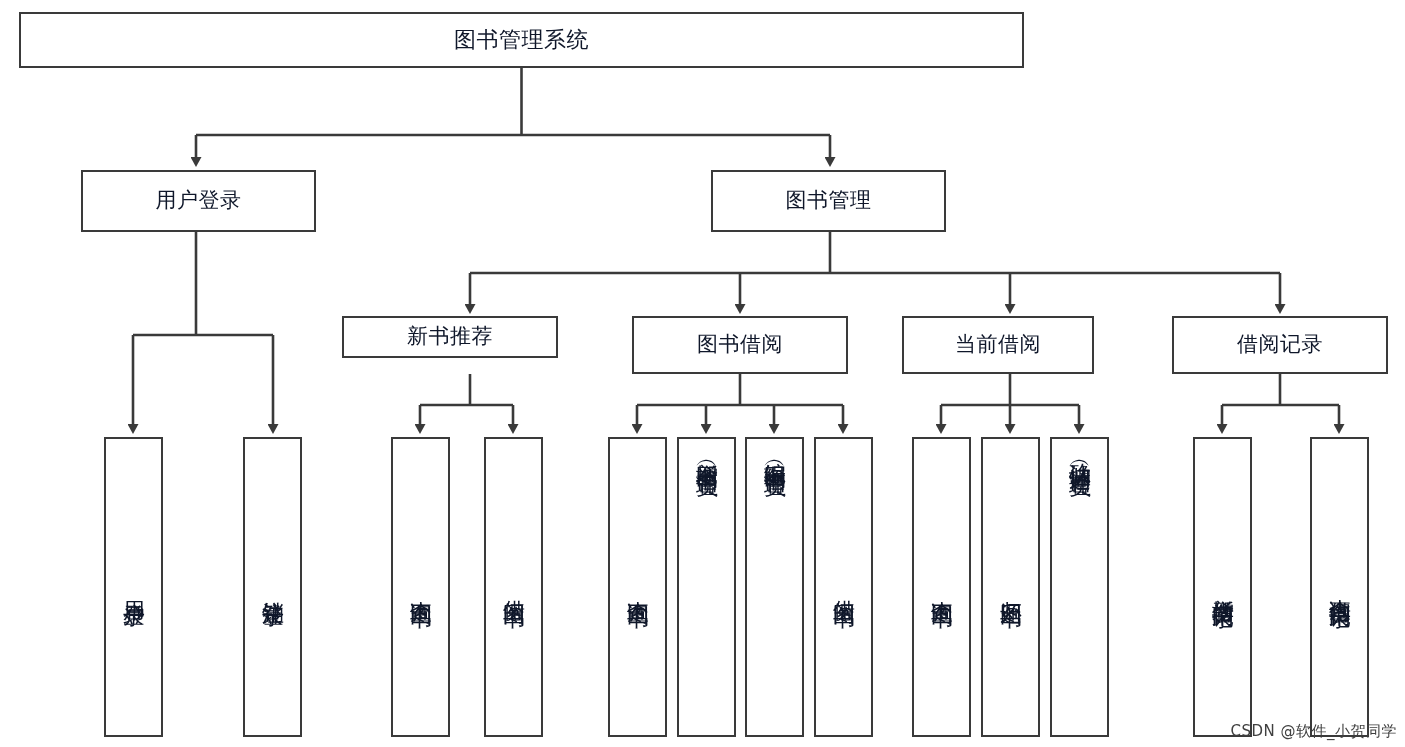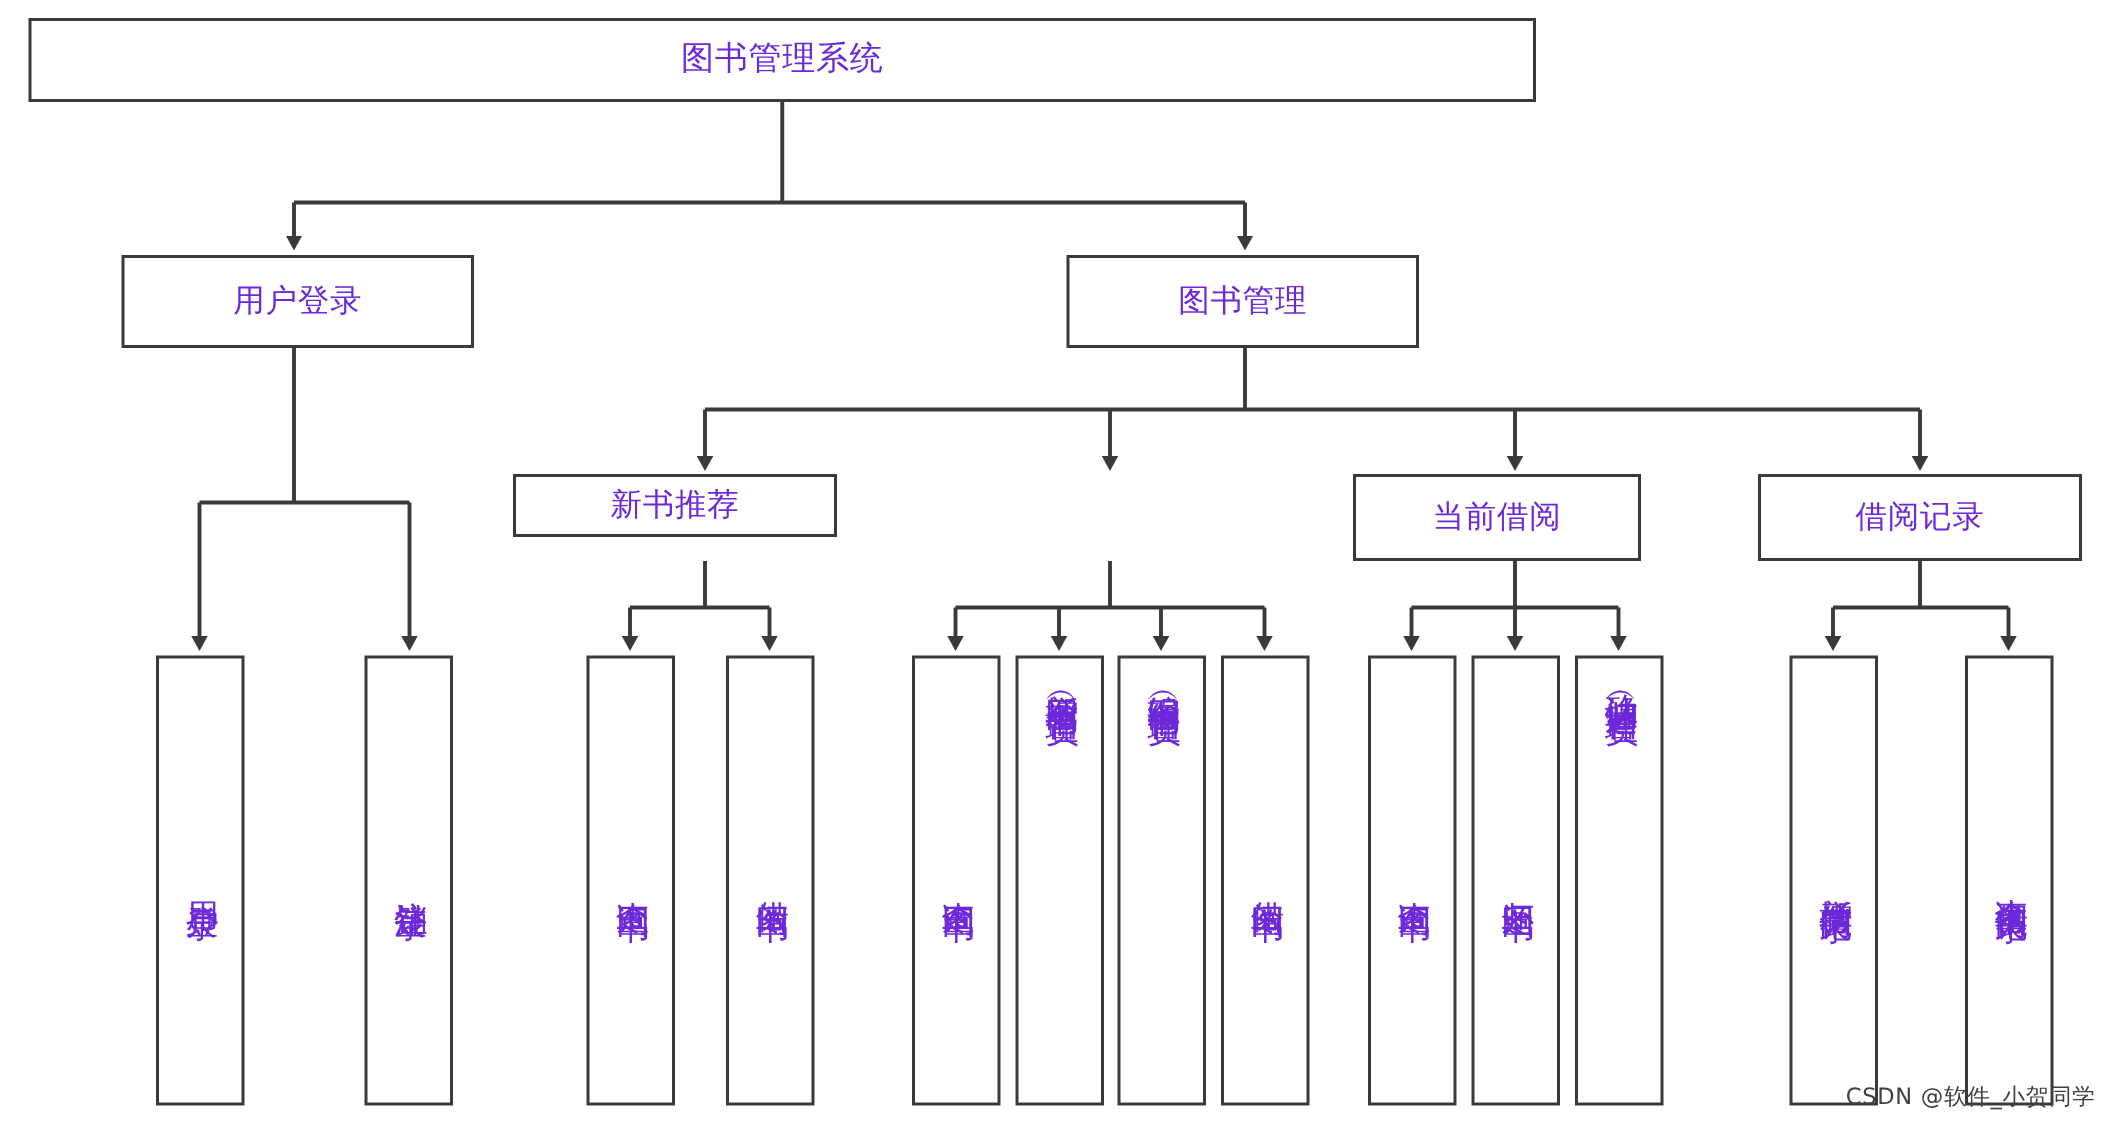--- a/index.html
+++ b/index.html
@@ -31,21 +31,21 @@
     position: absolute;
     box-sizing: border-box;
     background: #ffffff;
     border: 2.5px solid #3a3a3a;
     display: flex;
     align-items: center;
     justify-content: center;
     z-index: 2;
   }
   .node .label {
-    color: #6d28d9;
+    color: #0f172a;
     letter-spacing: 0.5px;
     white-space: nowrap;
   }
   
   .node.horiz .label {
     font-size: 21px;
     line-height: 1.1;
   }
   .node.root .label {
     font-size: 22px;
@@ -141,20 +141,23 @@
   <div class="node horiz" style="left:81px; top:170px; width:235px; height:62px;">
     <span class="label">用户登录</span>
   </div>
   <div class="node horiz" style="left:711px; top:170px; width:235px; height:62px;">
     <span class="label">图书管理</span>
   </div>
 
   <div class="node horiz" style="left:342px; top:316px; width:216px; height:42px;">
     <span class="label">新书推荐</span>
   </div>
+  <div class="node horiz" style="left:632px; top:316px; width:216px; height:58px;">
+    <span class="label">图书借阅</span>
+  </div>
   <div class="node horiz" style="left:902px; top:316px; width:192px; height:58px;">
     <span class="label">当前借阅</span>
   </div>
   <div class="node horiz" style="left:1172px; top:316px; width:216px; height:58px;">
     <span class="label">借阅记录</span>
   </div>
 
   <div class="node vert mid" style="left:104px; top:437px; width:59px; height:300px;">
     <span class="label">用户登录</span>
   </div>

